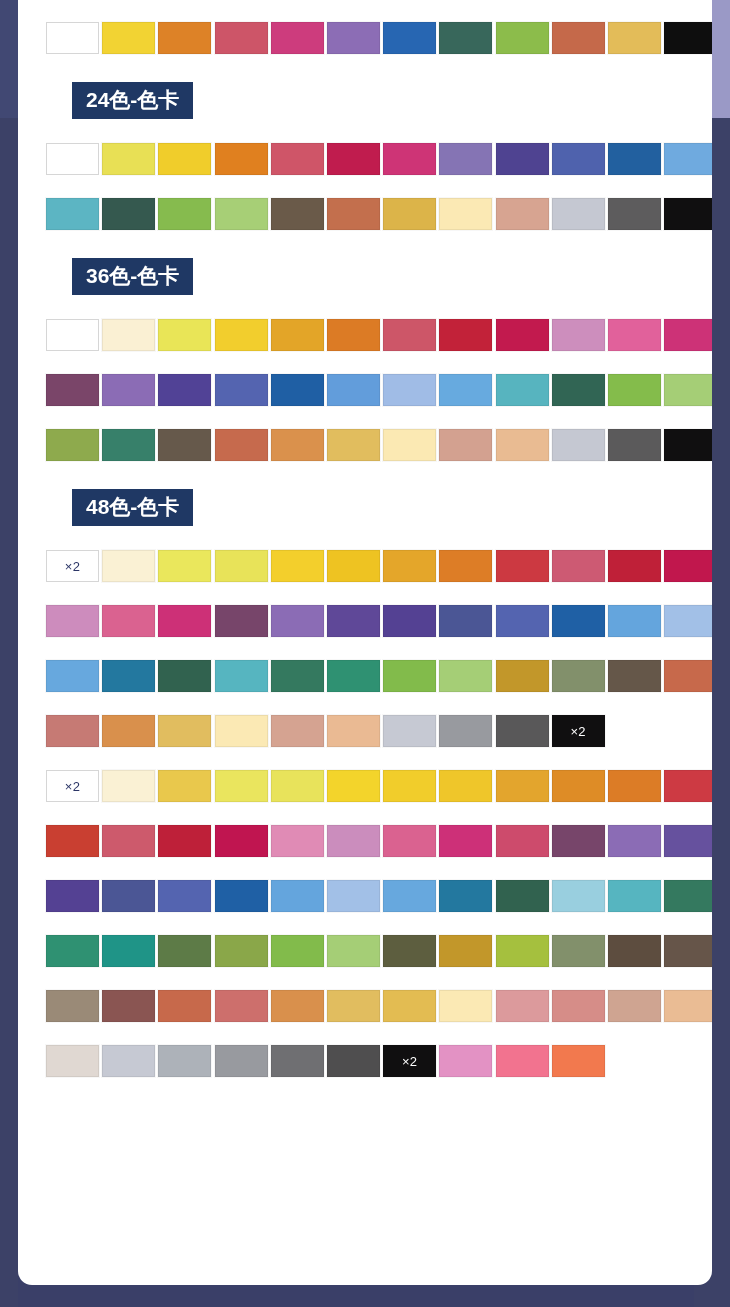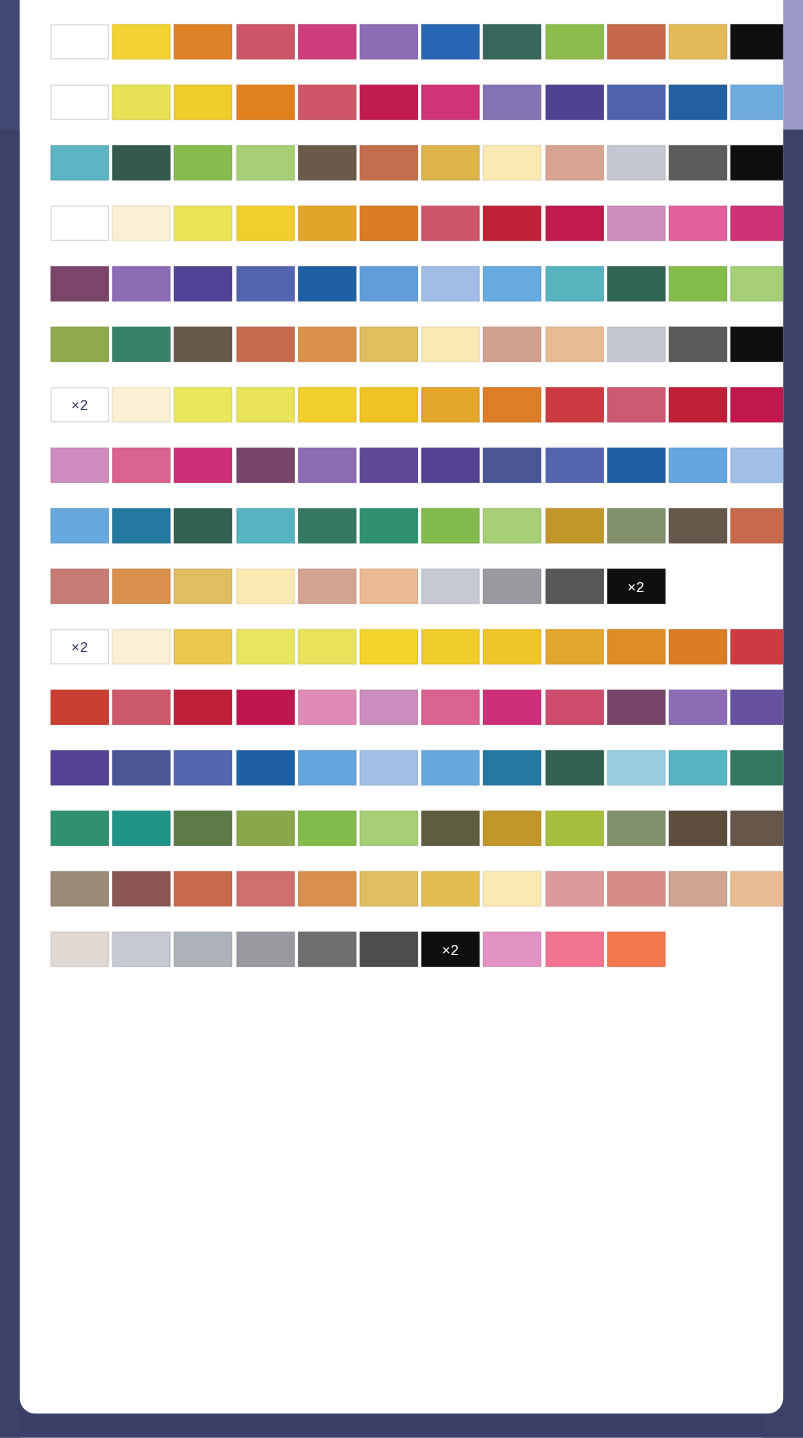--- a/index.html
+++ b/index.html
@@ -132,20 +132,21 @@
             <div class="swatch" title="#2766b2" style="background: rgb(39, 102, 178);"></div>
             <div class="swatch" title="#38675b" style="background: rgb(56, 103, 91);"></div>
             <div class="swatch" title="#8cbc4b" style="background: rgb(140, 188, 75);"></div>
             <div class="swatch" title="#c5694a" style="background: rgb(197, 105, 74);"></div>
             <div class="swatch" title="#e3bc59" style="background: rgb(227, 188, 89);"></div>
             <div class="swatch black-chip" title="#0e0e0e" style="background: rgb(14, 14, 14);"></div>
           </div>
         </div>
       </div>
       <div class="section">
+        <div class="tag-wrap"><span class="section-tag">24色-色卡</span></div>
         <div class="grid-wrap">
           <div class="swatch-row">
             <div class="swatch white-chip" title="#ffffff" style="background: rgb(255, 255, 255);"></div>
             <div class="swatch" title="#e8e055" style="background: rgb(232, 224, 85);"></div>
             <div class="swatch" title="#f0cd2b" style="background: rgb(240, 205, 43);"></div>
             <div class="swatch" title="#e0801f" style="background: rgb(224, 128, 31);"></div>
             <div class="swatch" title="#cf5568" style="background: rgb(207, 85, 104);"></div>
             <div class="swatch" title="#c01c4e" style="background: rgb(192, 28, 78);"></div>
             <div class="swatch" title="#ce3476" style="background: rgb(206, 52, 118);"></div>
             <div class="swatch" title="#8574b4" style="background: rgb(133, 116, 180);"></div>
@@ -164,20 +165,21 @@
             <div class="swatch" title="#dcb449" style="background: rgb(220, 180, 73);"></div>
             <div class="swatch" title="#fbe9b4" style="background: rgb(251, 233, 180);"></div>
             <div class="swatch" title="#d7a491" style="background: rgb(215, 164, 145);"></div>
             <div class="swatch" title="#c5c8d2" style="background: rgb(197, 200, 210);"></div>
             <div class="swatch" title="#5d5c5d" style="background: rgb(93, 92, 93);"></div>
             <div class="swatch black-chip" title="#100f10" style="background: rgb(16, 15, 16);"></div>
           </div>
         </div>
       </div>
       <div class="section">
+        <div class="tag-wrap"><span class="section-tag">36色-色卡</span></div>
         <div class="grid-wrap">
           <div class="swatch-row">
             <div class="swatch white-chip" title="#ffffff" style="background: rgb(255, 255, 255);"></div>
             <div class="swatch" title="#faf0d3" style="background: rgb(250, 240, 211);"></div>
             <div class="swatch" title="#e9e557" style="background: rgb(233, 229, 87);"></div>
             <div class="swatch" title="#f2ce2d" style="background: rgb(242, 206, 45);"></div>
             <div class="swatch" title="#e3a528" style="background: rgb(227, 165, 40);"></div>
             <div class="swatch" title="#dc7b25" style="background: rgb(220, 123, 37);"></div>
             <div class="swatch" title="#cd5668" style="background: rgb(205, 86, 104);"></div>
             <div class="swatch" title="#c22239" style="background: rgb(194, 34, 57);"></div>
@@ -210,20 +212,21 @@
             <div class="swatch" title="#fbe9b3" style="background: rgb(251, 233, 179);"></div>
             <div class="swatch" title="#d3a190" style="background: rgb(211, 161, 144);"></div>
             <div class="swatch" title="#e9bb92" style="background: rgb(233, 187, 146);"></div>
             <div class="swatch" title="#c5c8d2" style="background: rgb(197, 200, 210);"></div>
             <div class="swatch" title="#5b5a5b" style="background: rgb(91, 90, 91);"></div>
             <div class="swatch black-chip" title="#100f10" style="background: rgb(16, 15, 16);"></div>
           </div>
         </div>
       </div>
       <div class="section">
+        <div class="tag-wrap"><span class="section-tag">48色-色卡</span></div>
         <div class="grid-wrap">
           <div class="swatch-row">
             <div class="swatch white-chip" title="#ffffff" style="background: rgb(255, 255, 255);">
               <span class="swatch-label">×2</span>
             </div>
             <div class="swatch" title="#faf1d4" style="background: rgb(250, 241, 212);"></div>
             <div class="swatch" title="#eae75c" style="background: rgb(234, 231, 92);"></div>
             <div class="swatch" title="#e8e359" style="background: rgb(232, 227, 89);"></div>
             <div class="swatch" title="#f3cf2c" style="background: rgb(243, 207, 44);"></div>
             <div class="swatch" title="#eec322" style="background: rgb(238, 195, 34);"></div>

